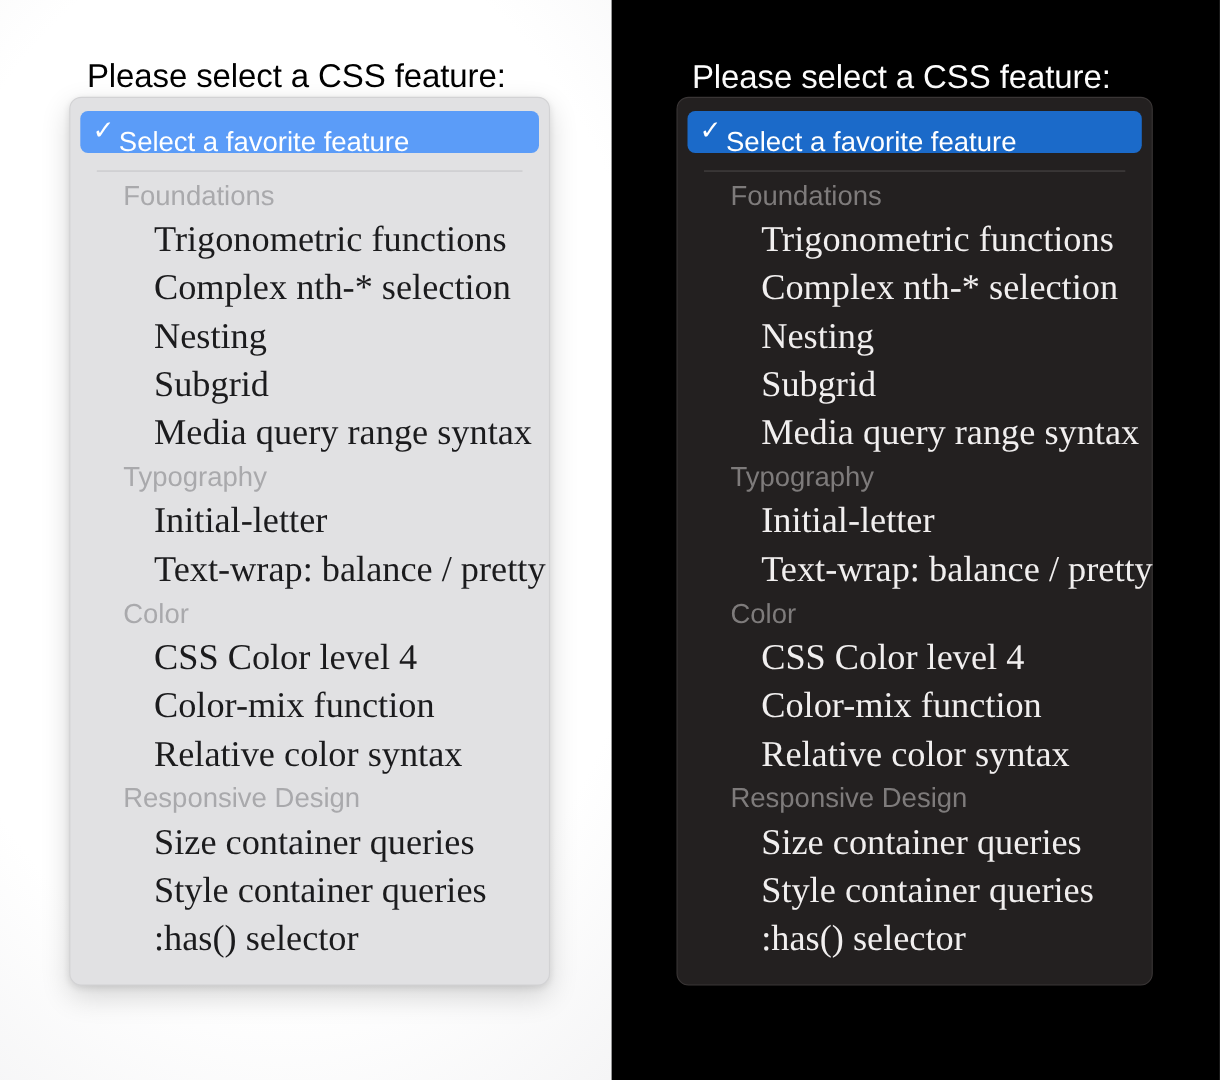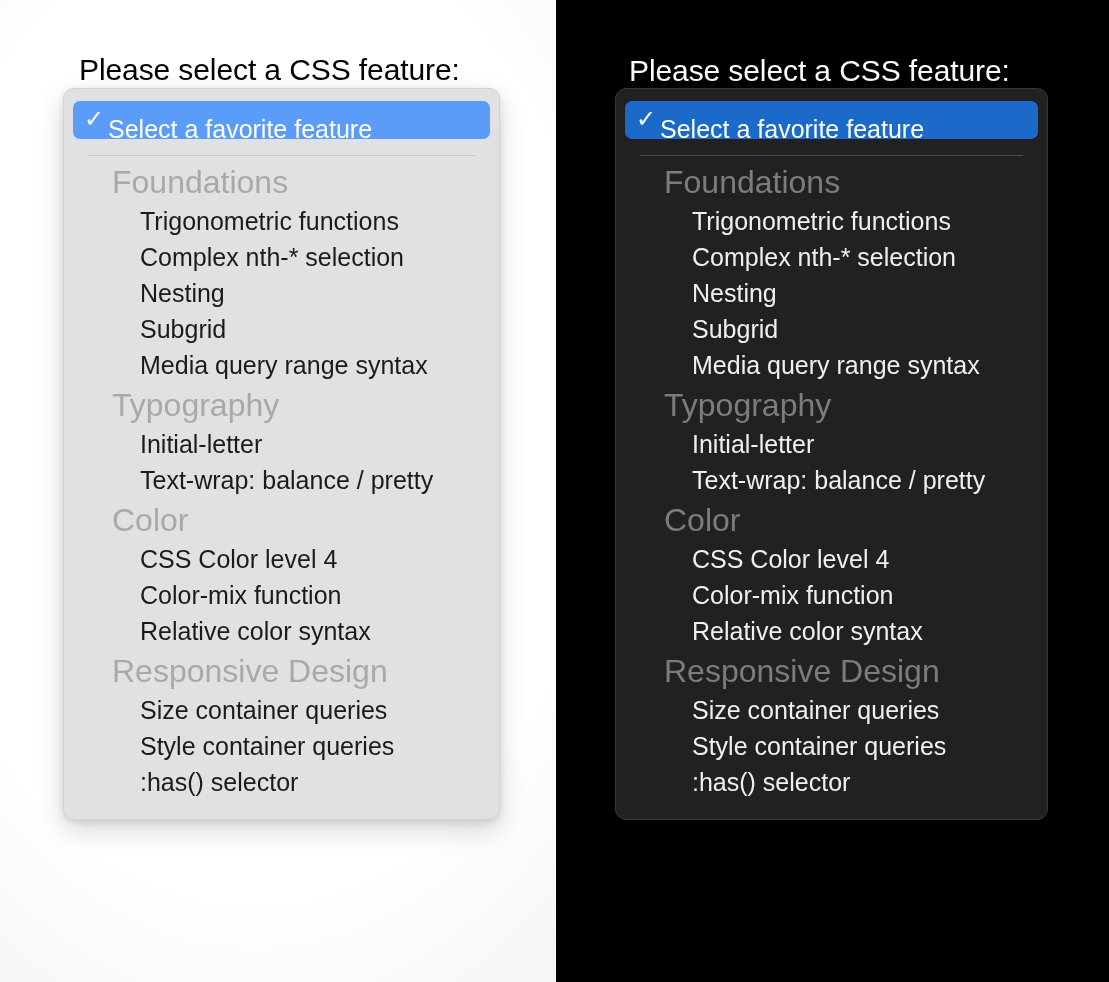--- a/index.html
+++ b/index.html
@@ -117,36 +117,37 @@
   
   .separator {
     height: 1px;
     margin: 16px 24px 10px 24px;
   }
   .popup-light .separator { background: #c6c6c8; }
   .popup-dark  .separator { background: #4a4646; }
 
   
   .group-label {
-    font-size: 32px;
+    font-size: 25px;
     line-height: 1;
     padding: 0 0 0 48px;
     margin: 0 0 11px 0;
     white-space: nowrap;
     user-select: none;
   }
   .popup-light .group-label { color: #a9a9ac; }
   .popup-dark  .group-label { color: #7e7b7b; }
 
   .option {
-    font-size: 25px;
+    font-size: 33px;
     line-height: 1;
     padding: 0 0 0 76px;
     margin: 0 0 11px 0;
     white-space: nowrap;
+    font-family: Liberation Serif, serif;
   }
   .popup-light .option { color: #1b1b1d; }
   .popup-dark  .option { color: #f1efef; }
 
   .group:last-child .option:last-child { margin-bottom: 12px; }
 </style>
 </head>
 <body>
 
 <div class="stage">

